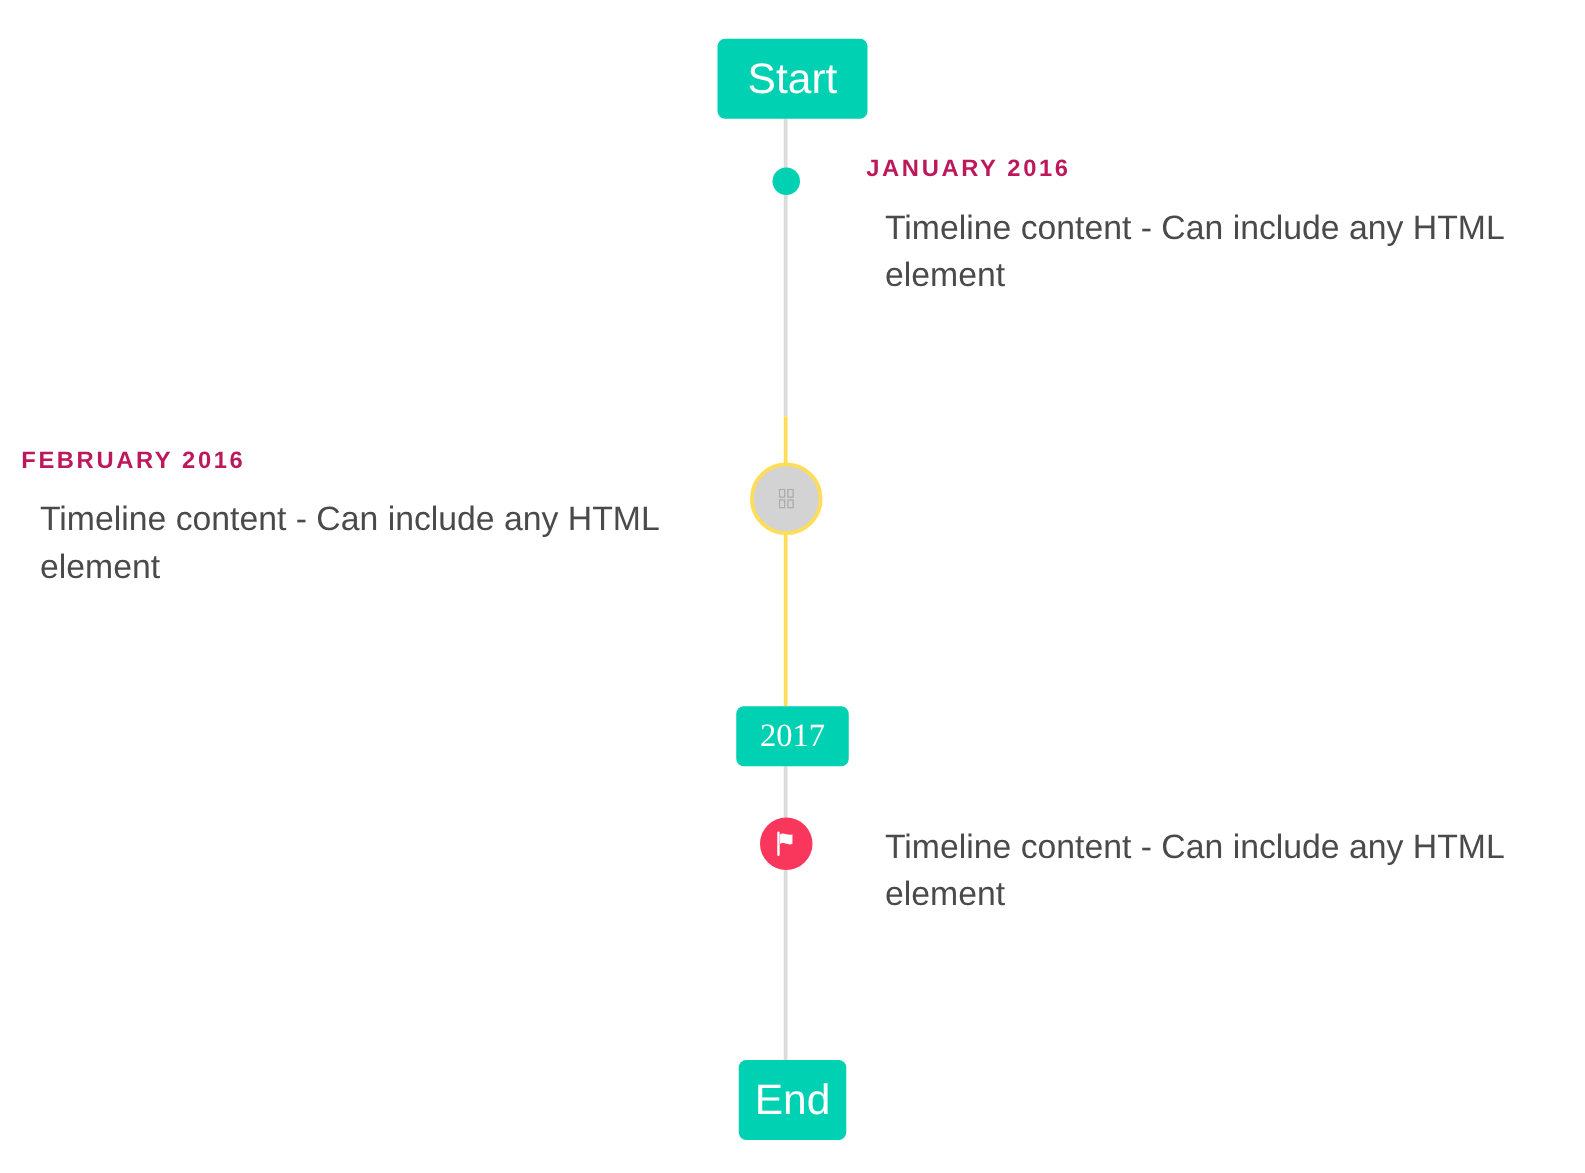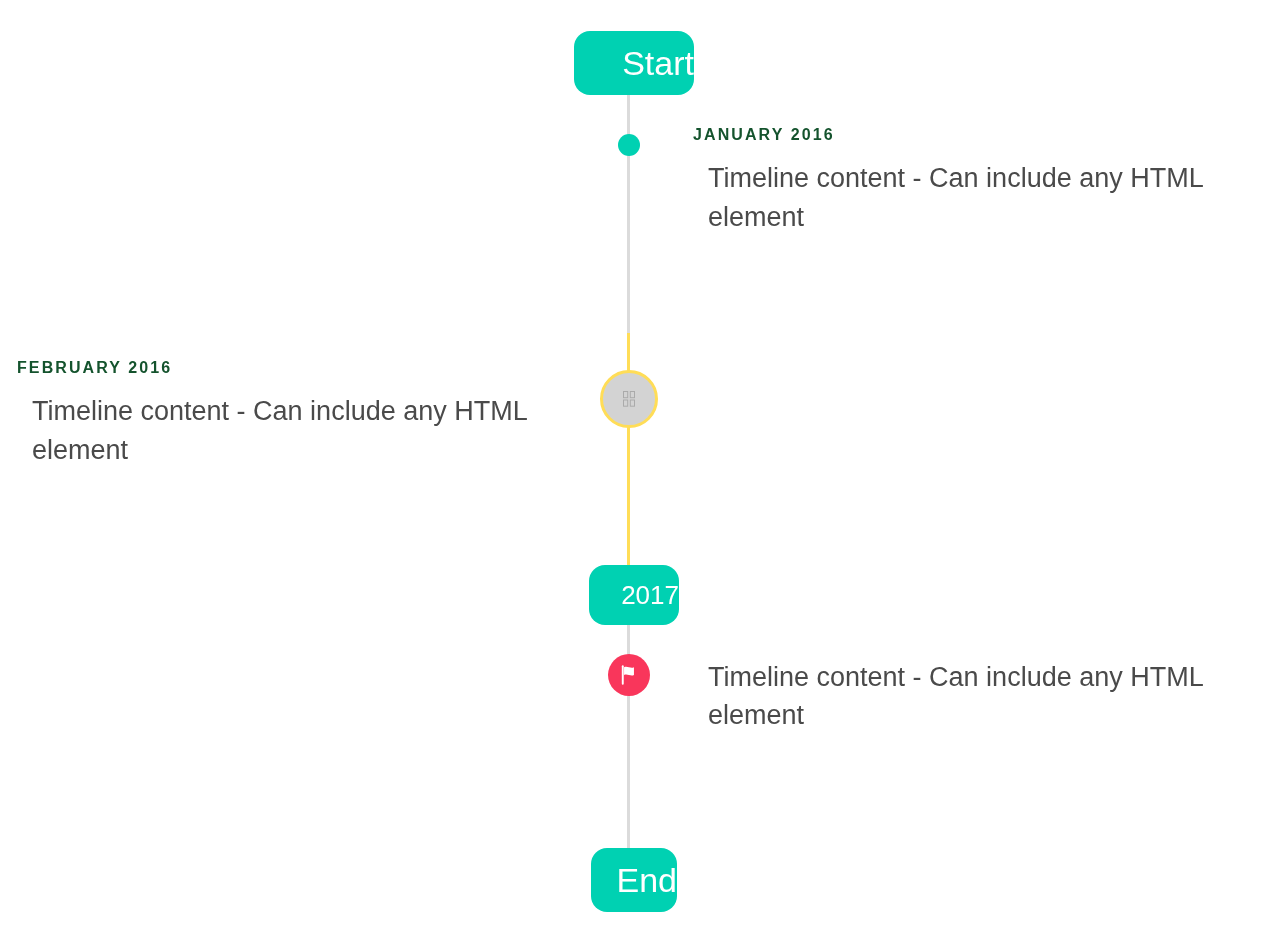--- a/index.html
+++ b/index.html
@@ -35,39 +35,40 @@
   .rail.seg-yellow   { top: 333px; height: 232px; background: #ffdd57; }
   .rail.seg-mid      { top: 613px; height: 239px; }
 
   
   .badge {
     position: absolute;
     left: 50%;
     transform: translateX(-50%);
     background: #00d1b2;
     color: #ffffff;
-    border-radius: 16px;
+    border-radius: 6px;
     display: flex;
     align-items: center;
-    justify-content: flex-end;
+    justify-content: center;
     box-sizing: border-box;
     line-height: 1;
     z-index: 3;
   }
   .badge-start {
     top: 31px;
     width: 120px;
     height: 64px;
     font-size: 34px;
   }
   .badge-year {
     top: 565px;
     width: 90px;
-    height: 60px;
+    height: 48px;
     font-size: 26px;
+    font-family: Liberation Serif, serif;
   }
   .badge-end {
     top: 848px;
     width: 86px;
     height: 64px;
     font-size: 34px;
   }
 
   
   .item {
@@ -91,24 +92,24 @@
     text-align: left;
   }
   .item-left .item-content {
     position: absolute;
     right: 726px;
     width: 525px;
     text-align: left;
   }
 
   .item-heading {
-    font-size: 16px;
+    font-size: 19px;
     font-weight: bold;
     letter-spacing: 2.1px;
-    color: #14532d;
+    color: #be185d;
     text-transform: uppercase;
     margin: 0 0 12px 0;
     line-height: 1.2;
   }
   .item-body {
     font-size: 27px;
     color: #4a4a4a;
     line-height: 1.42;
     margin: 15px;
     font-weight: 400;

